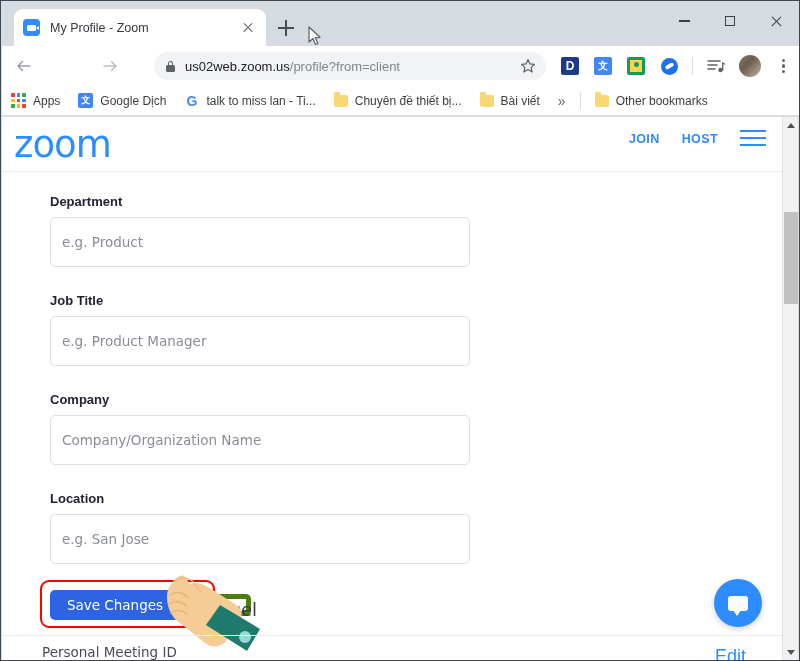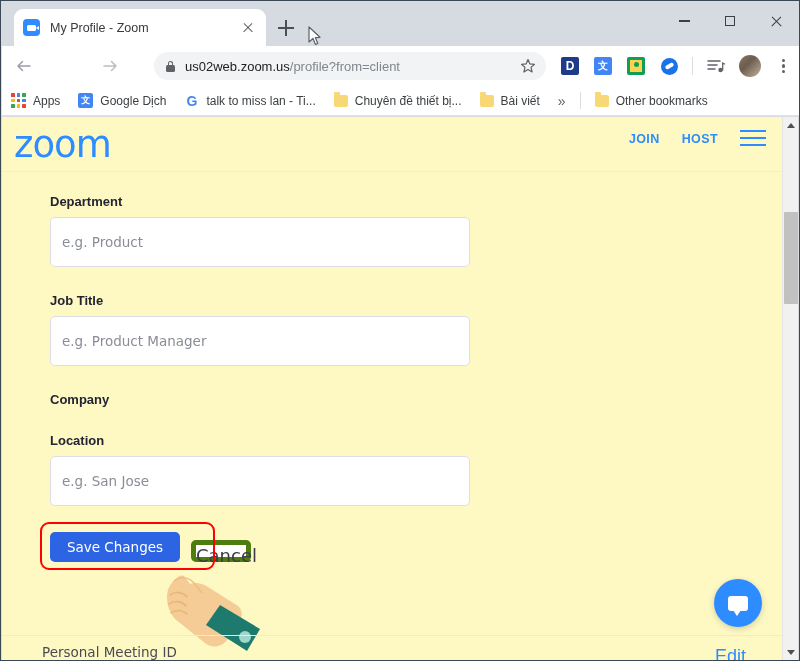--- a/index.html
+++ b/index.html
@@ -233,21 +233,21 @@
     display: flex; align-items: center; justify-content: center;
     font-family: "Liberation Sans", sans-serif;
   }
   .chev { color: #5f6368; font-size: 14px; margin-right: 14px; cursor: pointer; }
   .bm-sep { width:1px;height:17px;background:#dadce0;margin-right:14px; }
 
   
   .page {
     position: absolute; top: 116px; left: 1px;
     width: 782px; height: 544px;
-    background: #fef9c3;
+    background: #ffffff;
     overflow: hidden;
   }
   .zoom-header {
     position: relative; height: 55px;
     border-bottom: 1px solid #ececec;
     display: flex; align-items: center;
   }
   .zoom-logo {
     margin-left: 12px;
     font-size: 37px; font-weight: 500; color: #2D8CFF;
@@ -282,21 +282,21 @@
     width: 420px; height: 50px;
     border: 1px solid #dcdfe6; border-radius: 5px;
     background: #fff;
     font-size: 13.5px; color: #888b94;
     padding: 0 11px;
     font-family: "DejaVu Sans", sans-serif;
     outline: none;
   }
   .field-input::placeholder { color: #8a8d96; opacity: 1; }
 
-  .btn-row { position: relative; margin-top: 4px; display: flex; align-items: flex-end; gap: 11px; }
+  .btn-row { position: relative; margin-top: 4px; display: flex; align-items: center; gap: 11px; }
   .highlight-ring {
     position: absolute; left: -10px; top: -10px;
     width: 175px; height: 48px;
     border: 2.5px solid #ff0000;
     border-radius: 9px;
     pointer-events: none;
   }
   .btn-save {
     width: 130px; height: 30px;
     background: #2D64E3; color: #ffffff;
@@ -535,20 +535,21 @@
         <input class="field-input" type="text" placeholder="e.g. Product" style="">
       </div>
 
       <div class="field">
         <div class="field-label">Job Title</div>
         <input class="field-input" type="text" placeholder="e.g. Product Manager" style="">
       </div>
 
       <div class="field">
         <div class="field-label">Company</div>
+        <input class="field-input" type="text" placeholder="Company/Organization Name" style="">
       </div>
 
       <div class="field">
         <div class="field-label">Location</div>
         <input class="field-input" type="text" placeholder="e.g. San Jose" style="">
       </div>
 
       <div class="btn-row">
         <div class="highlight-ring"></div>
         <button class="btn-save">Save Changes</button>

